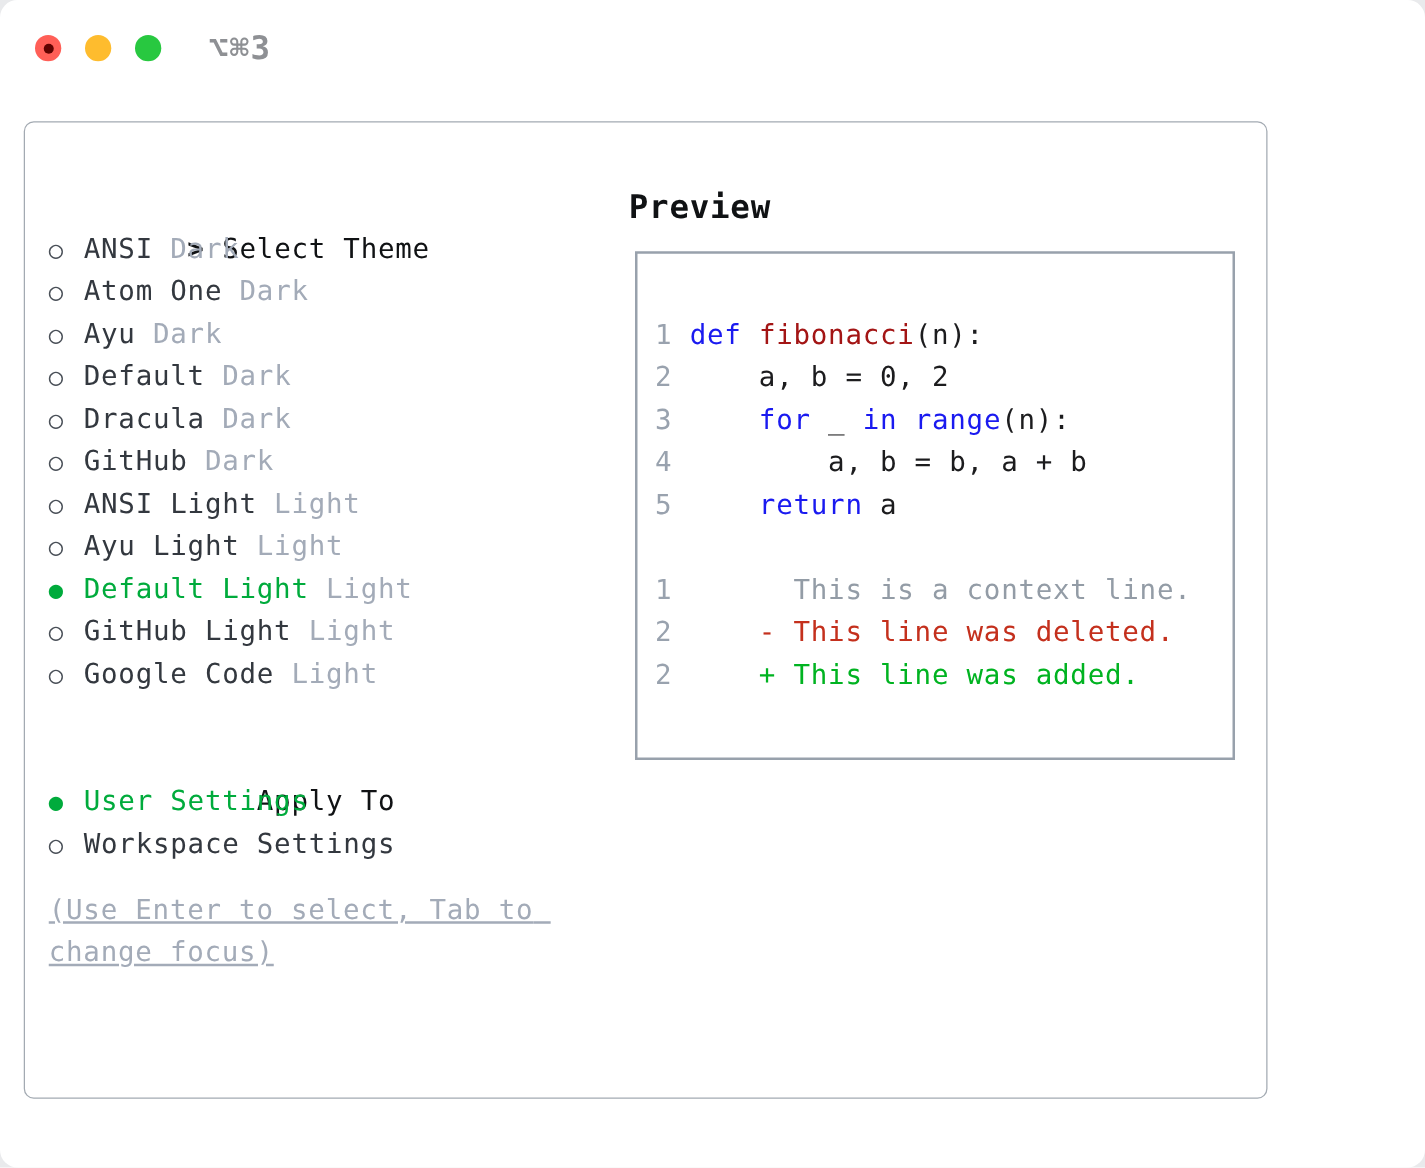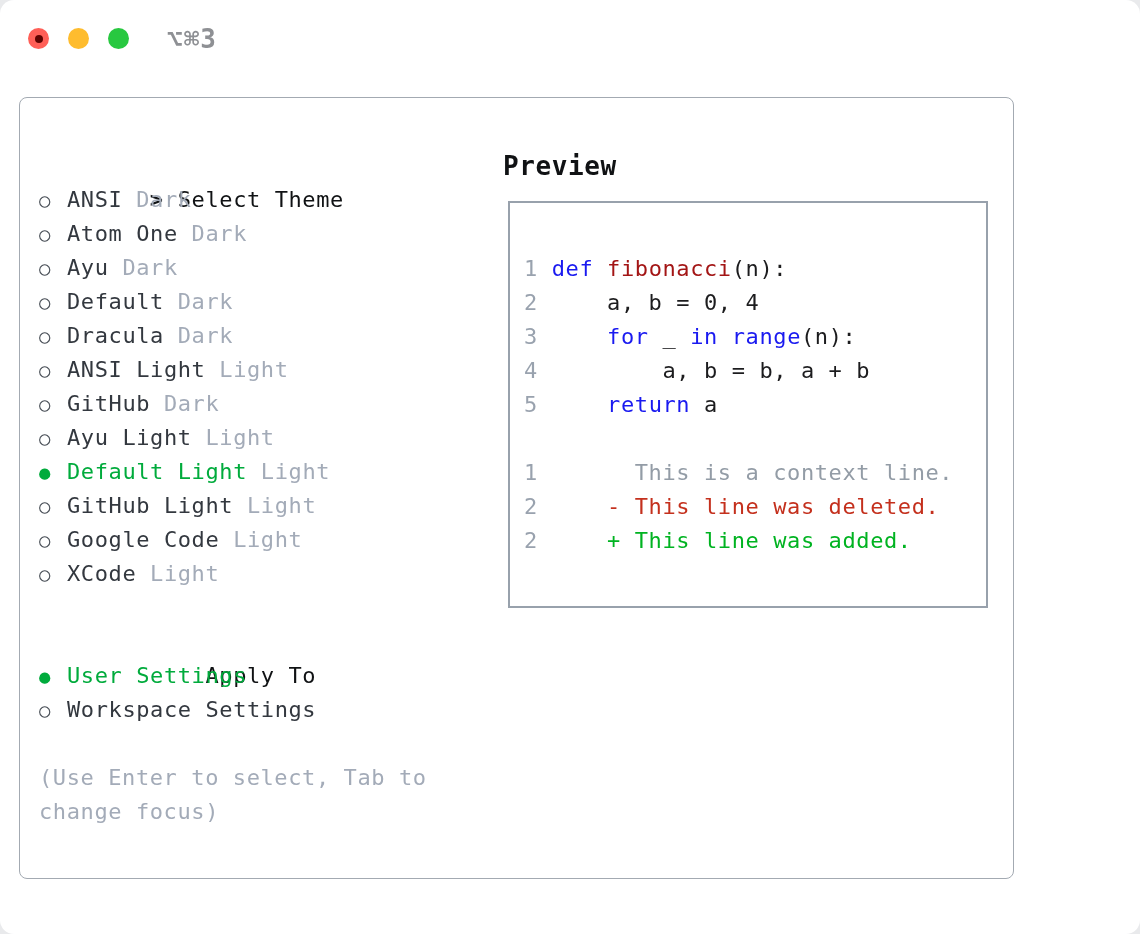--- a/index.html
+++ b/index.html
@@ -44,22 +44,23 @@
   .prompt{color:var(--heading_text,#101214);font-weight:700;}
   .list-title{color:var(--heading_text,#101214);font-weight:400;}
   .radio{color:var(--radio_ring,#4a5058);font-size:19px;}
   .radio-sel{color:var(--accent_green,#00ab3c);font-size:19px;}
   .item-name{color:var(--item_text,#33383f);}
   .item-name.sel{color:var(--accent_green,#00ab3c);}
   .item-badge{color:var(--muted_text,#a3abb8);}
   .apply-section{margin-top:34px;}
   .apply-title{color:var(--heading_text,#101214);}
   .help{
-    margin-top:34px;width:430px;white-space:pre-wrap;
+    margin-top:19px;width:430px;white-space:pre-wrap;
     color:var(--muted_text,#a3abb8);
+    text-decoration:underline;
   }
   
   .preview-title{
     position:absolute;left:483px;top:51px;line-height:34px;
     font-size:26px;letter-spacing:0.6px;font-weight:700;
     color:var(--heading_text,#101214);
   }
   .preview-box{
     position:absolute;left:488px;top:103px;width:480px;height:407px;
     border:2px solid var(--preview_border,#98a1ac);box-sizing:border-box;
@@ -96,48 +97,47 @@
       <div class="row">
         <span class="pfx prompt">&gt;</span><span class="list-title">Select Theme</span>
       </div>
 
       <div id="theme-list">
           <div class="row"><span class="pfx radio">○</span><span class="item-name">ANSI</span><span class="item-badge"> Dark</span></div>
           <div class="row"><span class="pfx radio">○</span><span class="item-name">Atom One</span><span class="item-badge"> Dark</span></div>
           <div class="row"><span class="pfx radio">○</span><span class="item-name">Ayu</span><span class="item-badge"> Dark</span></div>
           <div class="row"><span class="pfx radio">○</span><span class="item-name">Default</span><span class="item-badge"> Dark</span></div>
           <div class="row"><span class="pfx radio">○</span><span class="item-name">Dracula</span><span class="item-badge"> Dark</span></div>
+          <div class="row"><span class="pfx radio">○</span><span class="item-name">GitHub</span><span class="item-badge"> Dark</span></div>
           <div class="row"><span class="pfx radio">○</span><span class="item-name">ANSI Light</span><span class="item-badge"> Light</span></div>
-          <div class="row"><span class="pfx radio">○</span><span class="item-name">GitHub</span><span class="item-badge"> Dark</span></div>
           <div class="row"><span class="pfx radio">○</span><span class="item-name">Ayu Light</span><span class="item-badge"> Light</span></div>
           <div class="row"><span class="pfx radio-sel">●</span><span class="item-name sel">Default Light</span><span class="item-badge"> Light</span></div>
           <div class="row"><span class="pfx radio">○</span><span class="item-name">GitHub Light</span><span class="item-badge"> Light</span></div>
           <div class="row"><span class="pfx radio">○</span><span class="item-name">Google Code</span><span class="item-badge"> Light</span></div>
-          <div class="row"><span class="pfx radio">○</span><span class="item-name">XCode</span><span class="item-badge"> Light</span></div>
         </div>
 
       <div class="apply-section">
         <div class="row">
           <span class="pfx"></span><span class="apply-title">Apply To</span>
         </div>
         <div id="apply-list">
             <div class="row"><span class="pfx radio-sel">●</span><span class="item-name sel">User Settings</span></div>
             <div class="row"><span class="pfx radio">○</span><span class="item-name">Workspace Settings</span></div>
           </div>
       </div>
 
       <div class="help">(Use Enter to select, Tab to change focus)</div>
     </div>
 
     <div class="preview-title">Preview</div>
 
     <div class="preview-box">
       <div id="code-lines">
           <div class="cline"><span class="c-num">1 </span><span class="c-keyword">def</span><span class="c-plain"> </span><span class="c-function">fibonacci</span><span class="c-plain">(n):</span></div>
-          <div class="cline"><span class="c-num">2 </span><span class="c-plain">    a, b = 0, 4</span></div>
+          <div class="cline"><span class="c-num">2 </span><span class="c-plain">    a, b = 0, 2</span></div>
           <div class="cline"><span class="c-num">3 </span><span class="c-plain">    </span><span class="c-keyword">for</span><span class="c-plain"> _ </span><span class="c-keyword">in</span><span class="c-plain"> </span><span class="c-keyword">range</span><span class="c-plain">(n):</span></div>
           <div class="cline"><span class="c-num">4 </span><span class="c-plain">        a, b = b, a + b</span></div>
           <div class="cline"><span class="c-num">5 </span><span class="c-plain">    </span><span class="c-keyword">return</span><span class="c-plain"> a</span></div>
           <div class="cline"><span class="c-num"></span></div>
           <div class="cline"><span class="c-num">1 </span><span class="c-context">      This is a context line.</span></div>
           <div class="cline"><span class="c-num">2 </span><span class="c-deleted">    - This line was deleted.</span></div>
           <div class="cline"><span class="c-num">2 </span><span class="c-added">    + This line was added.</span></div>
         </div>
     </div>
 

